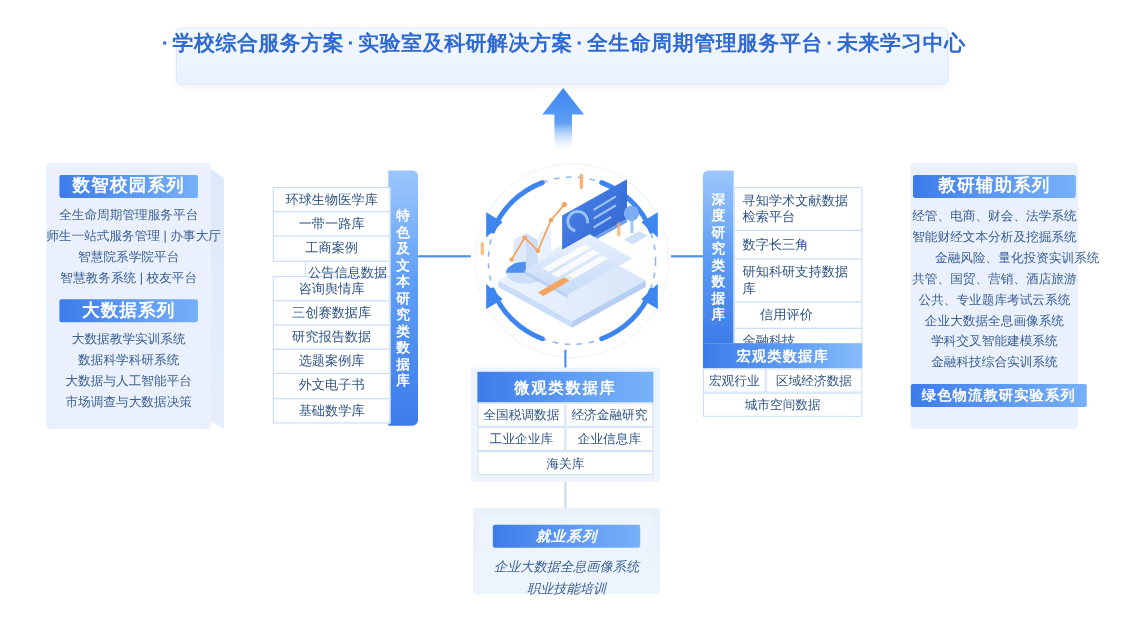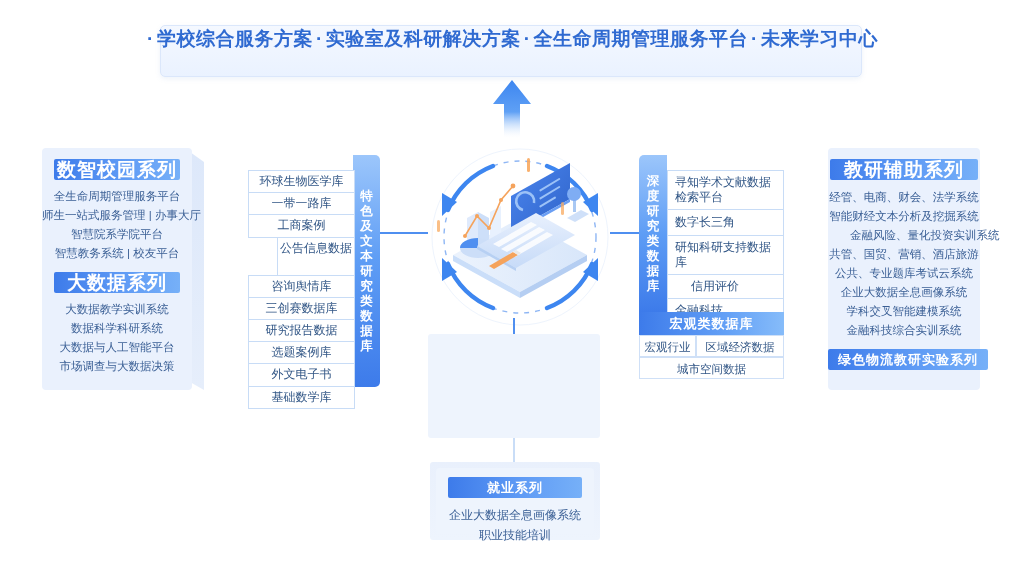--- a/index.html
+++ b/index.html
@@ -36,21 +36,21 @@
     border-radius:4px;
   }
   .panel-3d{
     position:absolute;
     background:linear-gradient(180deg,#dde8fa 0%,#e6eefb 100%);
   }
 
   .series-head{
     margin:0 auto;
     background:linear-gradient(90deg,#3d7bea 0%,#5f9bf5 55%,#76b0f8 100%);
-    color:#ffffff;font-size:19px;font-weight:bold;
+    color:#ffffff;font-size:16px;font-weight:bold;
     text-align:center;line-height:21px;height:21px;border-radius:2px;
     letter-spacing:1px;
   }
   .series-item{
     text-align:center;font-size:11.5px;color:#3a5f95;line-height:19px;
     white-space:nowrap;
   }
 
   
   .cardcol{position:absolute;}
@@ -149,21 +149,21 @@
         <span>类</span>
         <span>数</span>
         <span>据</span>
         <span>库</span>
       </div>
 
     <div class="cardlist" id="tr-list" style="width:107px;">
         <div class="cardcell" style="height: 23.2px; line-height: 21.2px; margin-top: -1px;">环球生物医学库</div>
         <div class="cardcell" style="height: 23.2px; line-height: 21.2px; margin-top: -1px;">一带一路库</div>
         <div class="cardcell" style="height: 23.2px; line-height: 21.2px; margin-top: -1px;">工商案例</div>
-        <div class="cardcell" style="height: 39px; line-height: 21.2px; margin-top: -1px; margin-left: 29px;">公告信息数据</div>
+        <div class="cardcell" style="height: 15px; line-height: 21.2px; margin-top: -1px; margin-left: 29px;">公告信息数据</div>
         <div class="cardcell" style="height: 23.2px; line-height: 21.2px; margin-top: -1px;">咨询舆情库</div>
         <div class="cardcell" style="height: 23.2px; line-height: 21.2px; margin-top: -1px;">三创赛数据库</div>
         <div class="cardcell" style="height: 23.2px; line-height: 21.2px; margin-top: -1px;">研究报告数据</div>
         <div class="cardcell" style="height: 23.2px; line-height: 21.2px; margin-top: -1px;">选题案例库</div>
         <div class="cardcell" style="height: 23.2px; line-height: 21.2px; margin-top: -1px;">外文电子书</div>
         <div class="cardcell" style="height: 23.2px; line-height: 21.2px; margin-top: -1px;">基础数学库</div>
       </div>
   </div>
 
   <div class="connector" style="left:380px;top:232px;width:48px;height:2px;"></div>
@@ -306,24 +306,38 @@
         <div class="series-item" style="line-height: 19px;">公共、专业题库考试云系统</div>
         <div class="series-item" style="line-height: 19px;">企业大数据全息画像系统</div>
         <div class="series-item" style="line-height: 19px;">学科交叉智能建模系统</div>
         <div class="series-item" style="line-height: 19px;">金融科技综合实训系统</div>
       </div>
 
     <div class="series-head" style="width:160px;margin-top:9px;font-size:13px;">绿色物流教研实验系列</div>
   </div>
 
   <div class="shadow-plate" style="left:428px;top:334px;width:172px;height:104px;border-radius:3px;"></div>
+  <div class="boxwrap" style="left:434px;top:338px;width:160px;">
+    <div class="boxhead">微观类数据库</div>
+    <div class="gridrow">
+      <div class="gridcell">全国税调数据</div>
+      <div class="gridcell">经济金融研究</div>
+    </div>
+    <div class="gridrow">
+      <div class="gridcell">工业企业库</div>
+      <div class="gridcell">企业信息库</div>
+    </div>
+    <div class="gridrow">
+      <div class="gridcell">海关库</div>
+    </div>
+  </div>
 
   <div class="panel-3d" style="left:430px;top:462px;width:170px;height:78px;border-radius:3px;
        background:linear-gradient(180deg,#e9f0fc 0%,#eef4fd 100%);"></div>
-  <div class="panel" style="left:436px;top:468px;width:158px;height:66px;background:#eef4fd;">
+  <div class="panel" style="left:436px;top:468px;width:158px;height:66px;background:#eef4fd;font-style:italic;">
     <div class="series-head" style="width:134px;margin-top:9px;font-size:13px;">就业系列</div>
     <div style="margin-top:7px;">
       <div class="series-item" style="font-size:12px;line-height:20px;">企业大数据全息画像系统</div>
       <div class="series-item" style="font-size:12px;line-height:20px;">职业技能培训</div>
     </div>
   </div>
 
 </div>
 
 </body></html>

